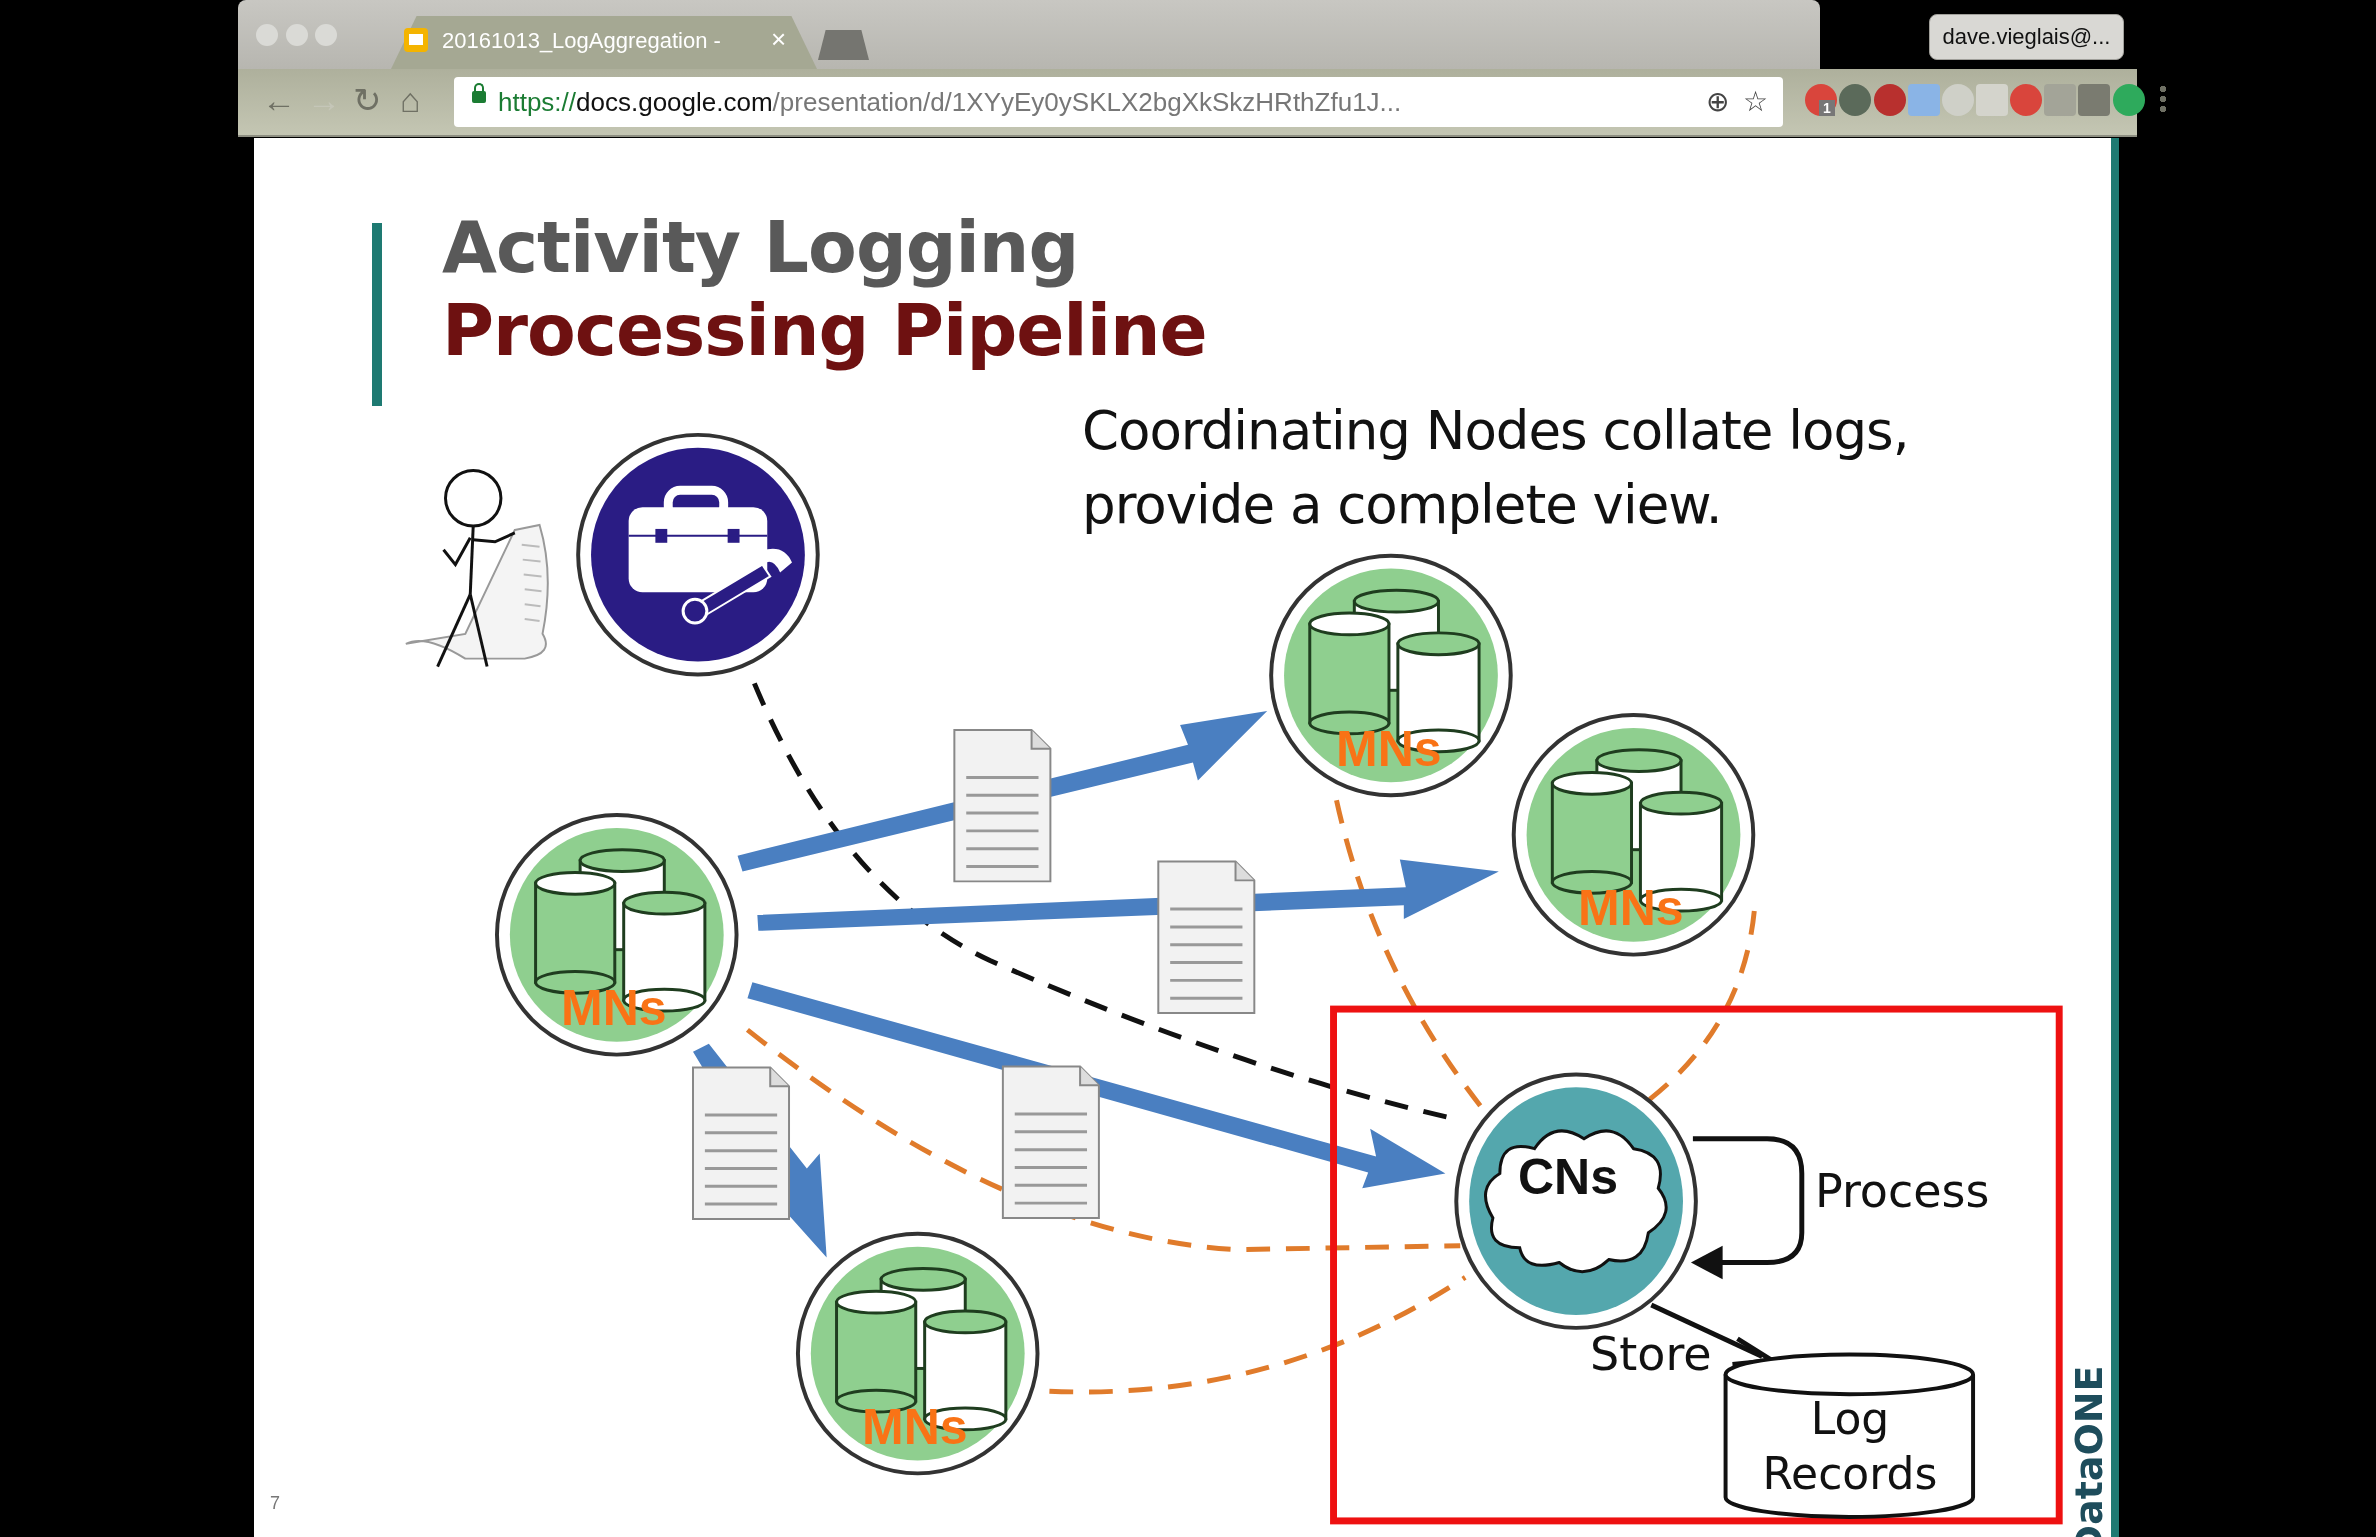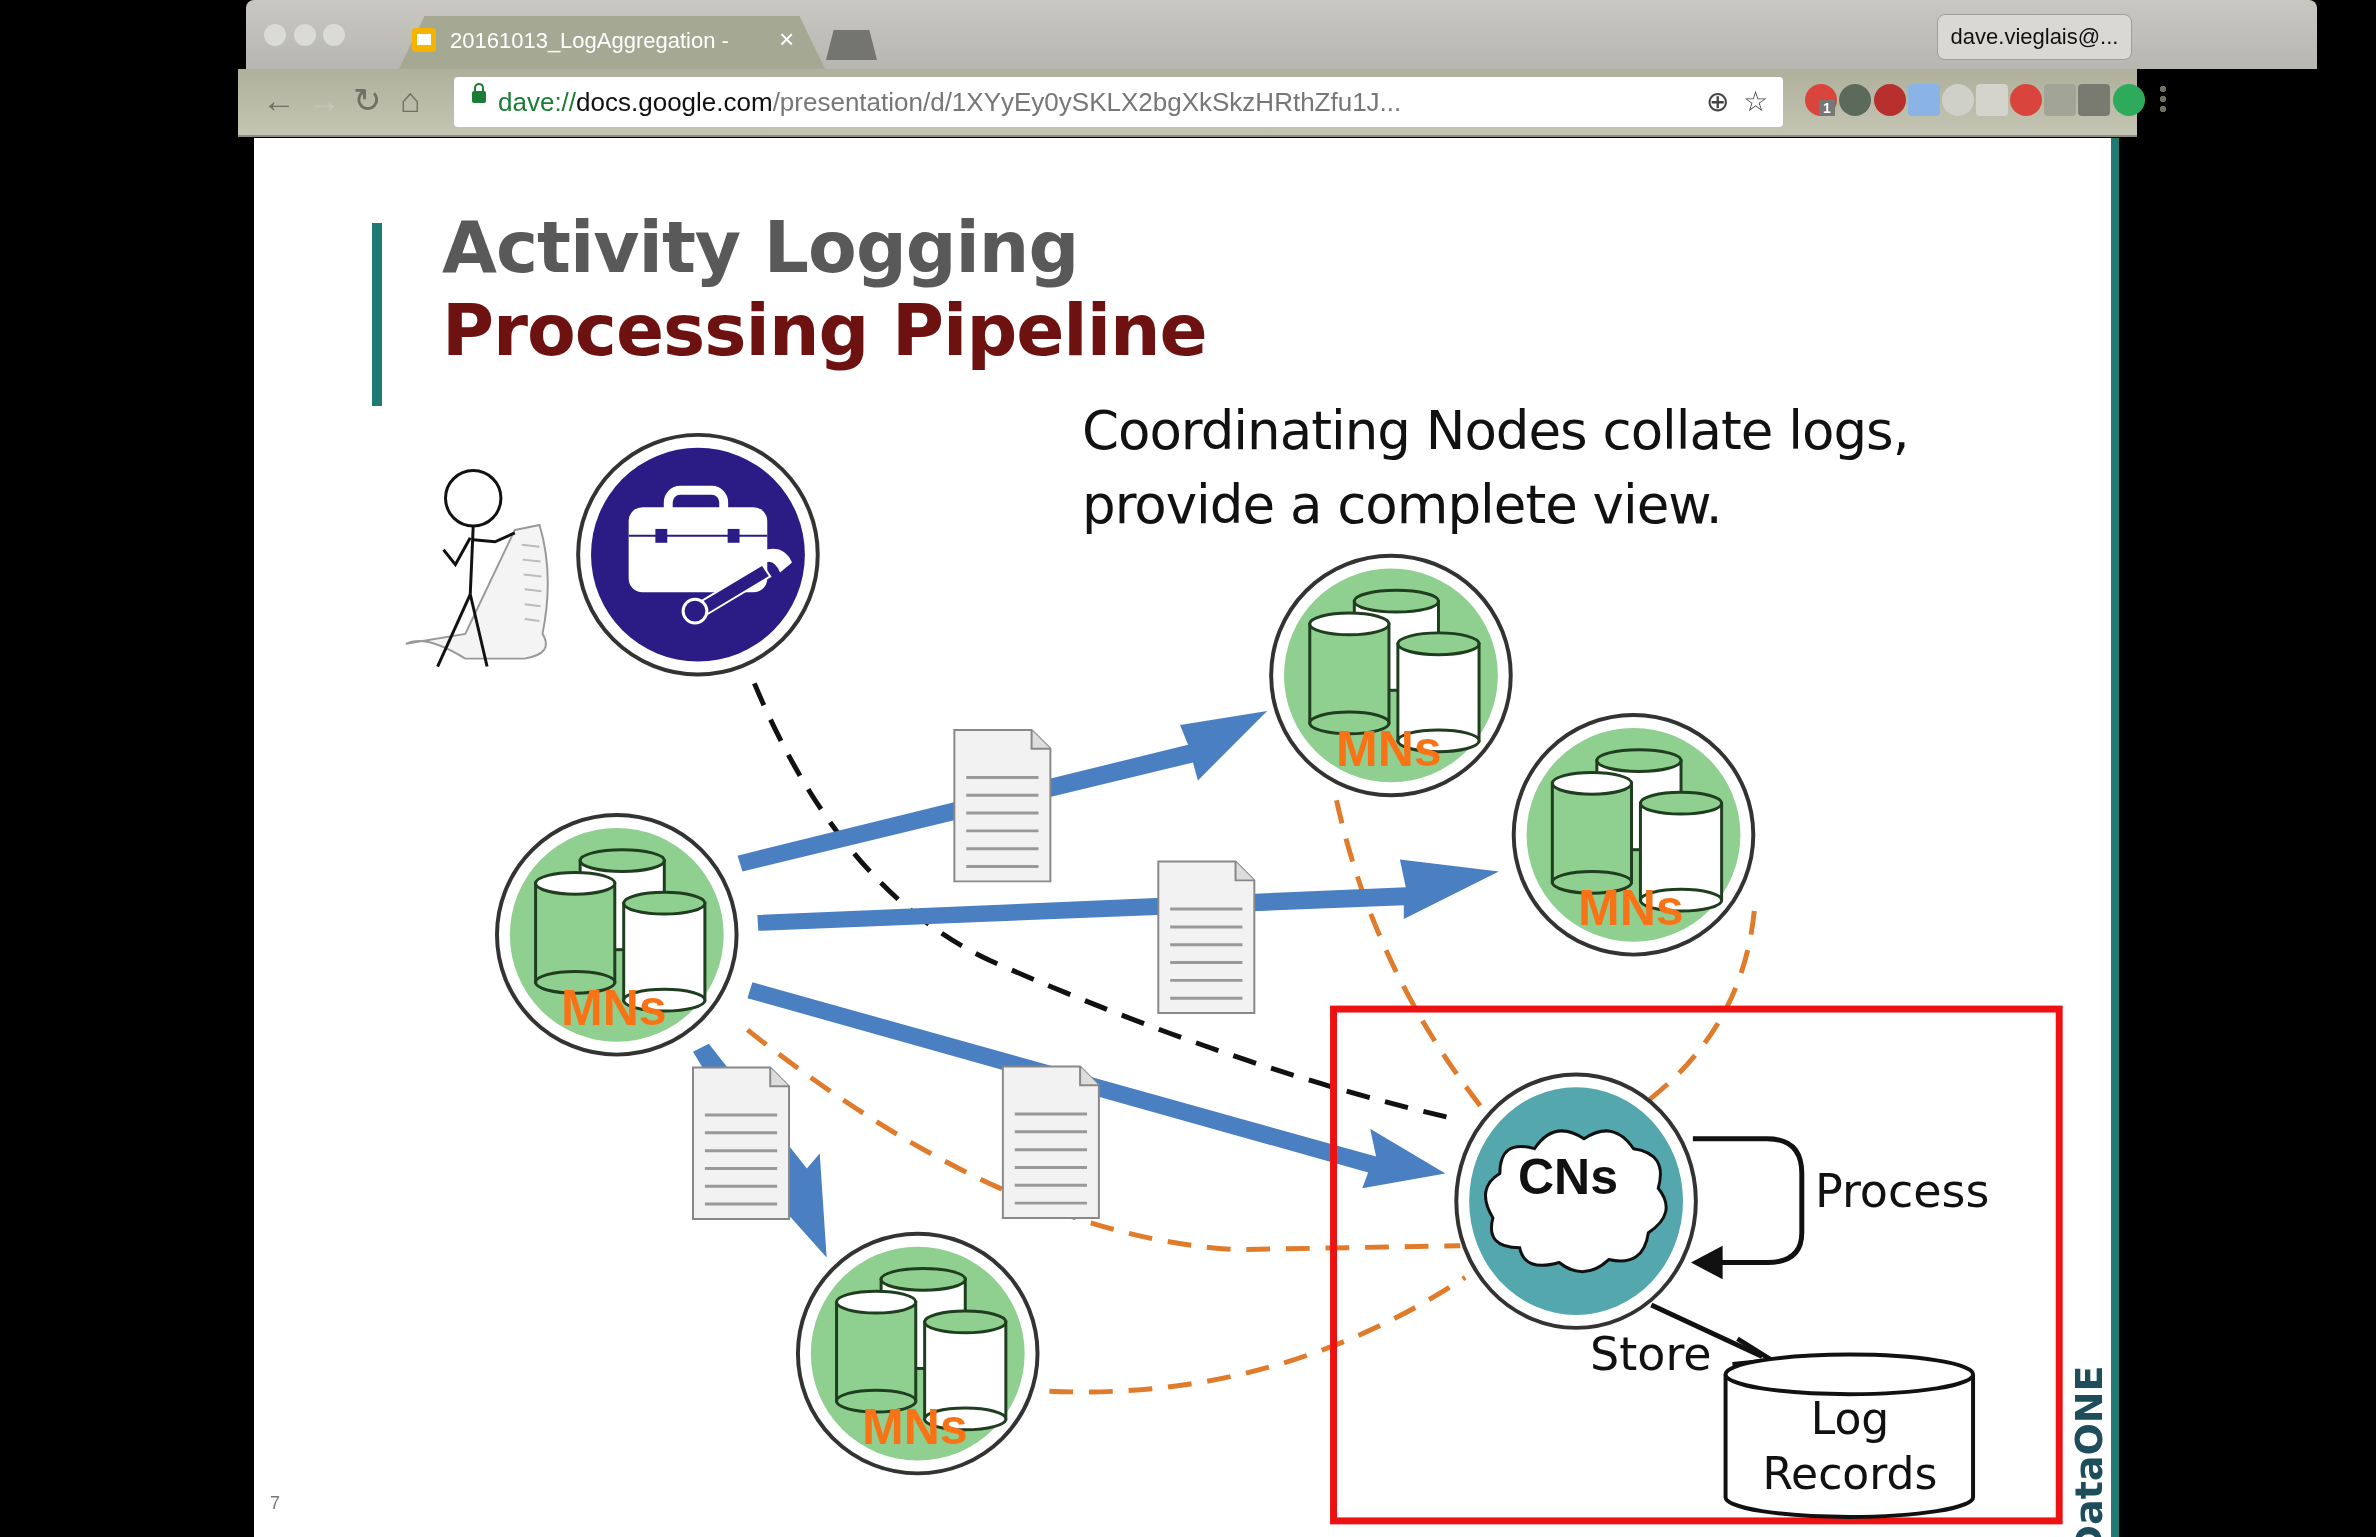--- a/index.html
+++ b/index.html
@@ -5,21 +5,21 @@
   html, body { margin: 0; padding: 0; }
   body {
     width: 2376px; height: 1538px; position: relative; overflow: hidden;
     background: #000; font-family: "Liberation Sans", sans-serif;
   }
   .window {
     position: absolute; left: 238px; top: 0; width: 1899px; height: 1538px;
     background: #000;
   }
   .tabstrip {
-    position: absolute; left: 8px; top: 0; width: 2071px; height: 69px;
+    position: absolute; left: 0; top: 0; width: 1582px; height: 69px;
     background: linear-gradient(#c8c7c2, #b7b6b0);
     border-radius: 8px 8px 0 0;
   }
   .traffic { position: absolute; top: 24px; width: 22px; height: 22px; border-radius: 50%; background: #dadad6; }
   .tab {
     position: absolute; left: 153px; top: 16px; width: 426px; height: 53px;
     background: #a5a893; clip-path: polygon(6% 0, 94% 0, 100% 100%, 0 100%);
   }
   .tab-favicon {
     position: absolute; left: 166px; top: 28px; width: 24px; height: 24px;
@@ -85,21 +85,21 @@
     <div class="profile">dave.vieglais@...</div>
   </div>
 
   <div class="toolbar">
     <div class="nav-btn" style="left:24px">←</div>
     <div class="nav-btn" style="left:69px;color:#c5c6b8">→</div>
     <div class="nav-btn" style="left:115px">↻</div>
     <div class="nav-btn" style="left:162px">⌂</div>
     <div class="omnibox">
       <div class="lock"></div>
-      <div class="url"><span class="scheme">dave://</span><span class="host">docs.google.com</span><span>/presentation/d/1XYyEy0ySKLX2bgXkSkzHRthZfu1J...</span></div>
+      <div class="url"><span class="scheme">https://</span><span class="host">docs.google.com</span><span>/presentation/d/1XYyEy0ySKLX2bgXkSkzHRthZfu1J...</span></div>
       <div class="omni-icon" style="left:1252px">⊕</div>
       <div class="omni-icon" style="left:1289px">☆</div>
     </div>
     <div id="ext-row">
         <div class="ext" style="left: 1567px; background: rgb(217, 69, 60);">
           <span style="position: absolute; left: 14px; top: 16px; background: rgb(119, 119, 119); color: rgb(255, 255, 255); font-size: 14px; padding: 0px 4px; font-weight: bold;">1</span>
         </div>
         <div class="ext" style="left: 1601px; background: rgb(91, 106, 90);"></div>
         <div class="ext" style="left: 1636px; background: rgb(184, 48, 46);"></div>
         <div class="ext" style="left: 1670px; background: rgb(138, 180, 230); border-radius: 4px;"></div>

